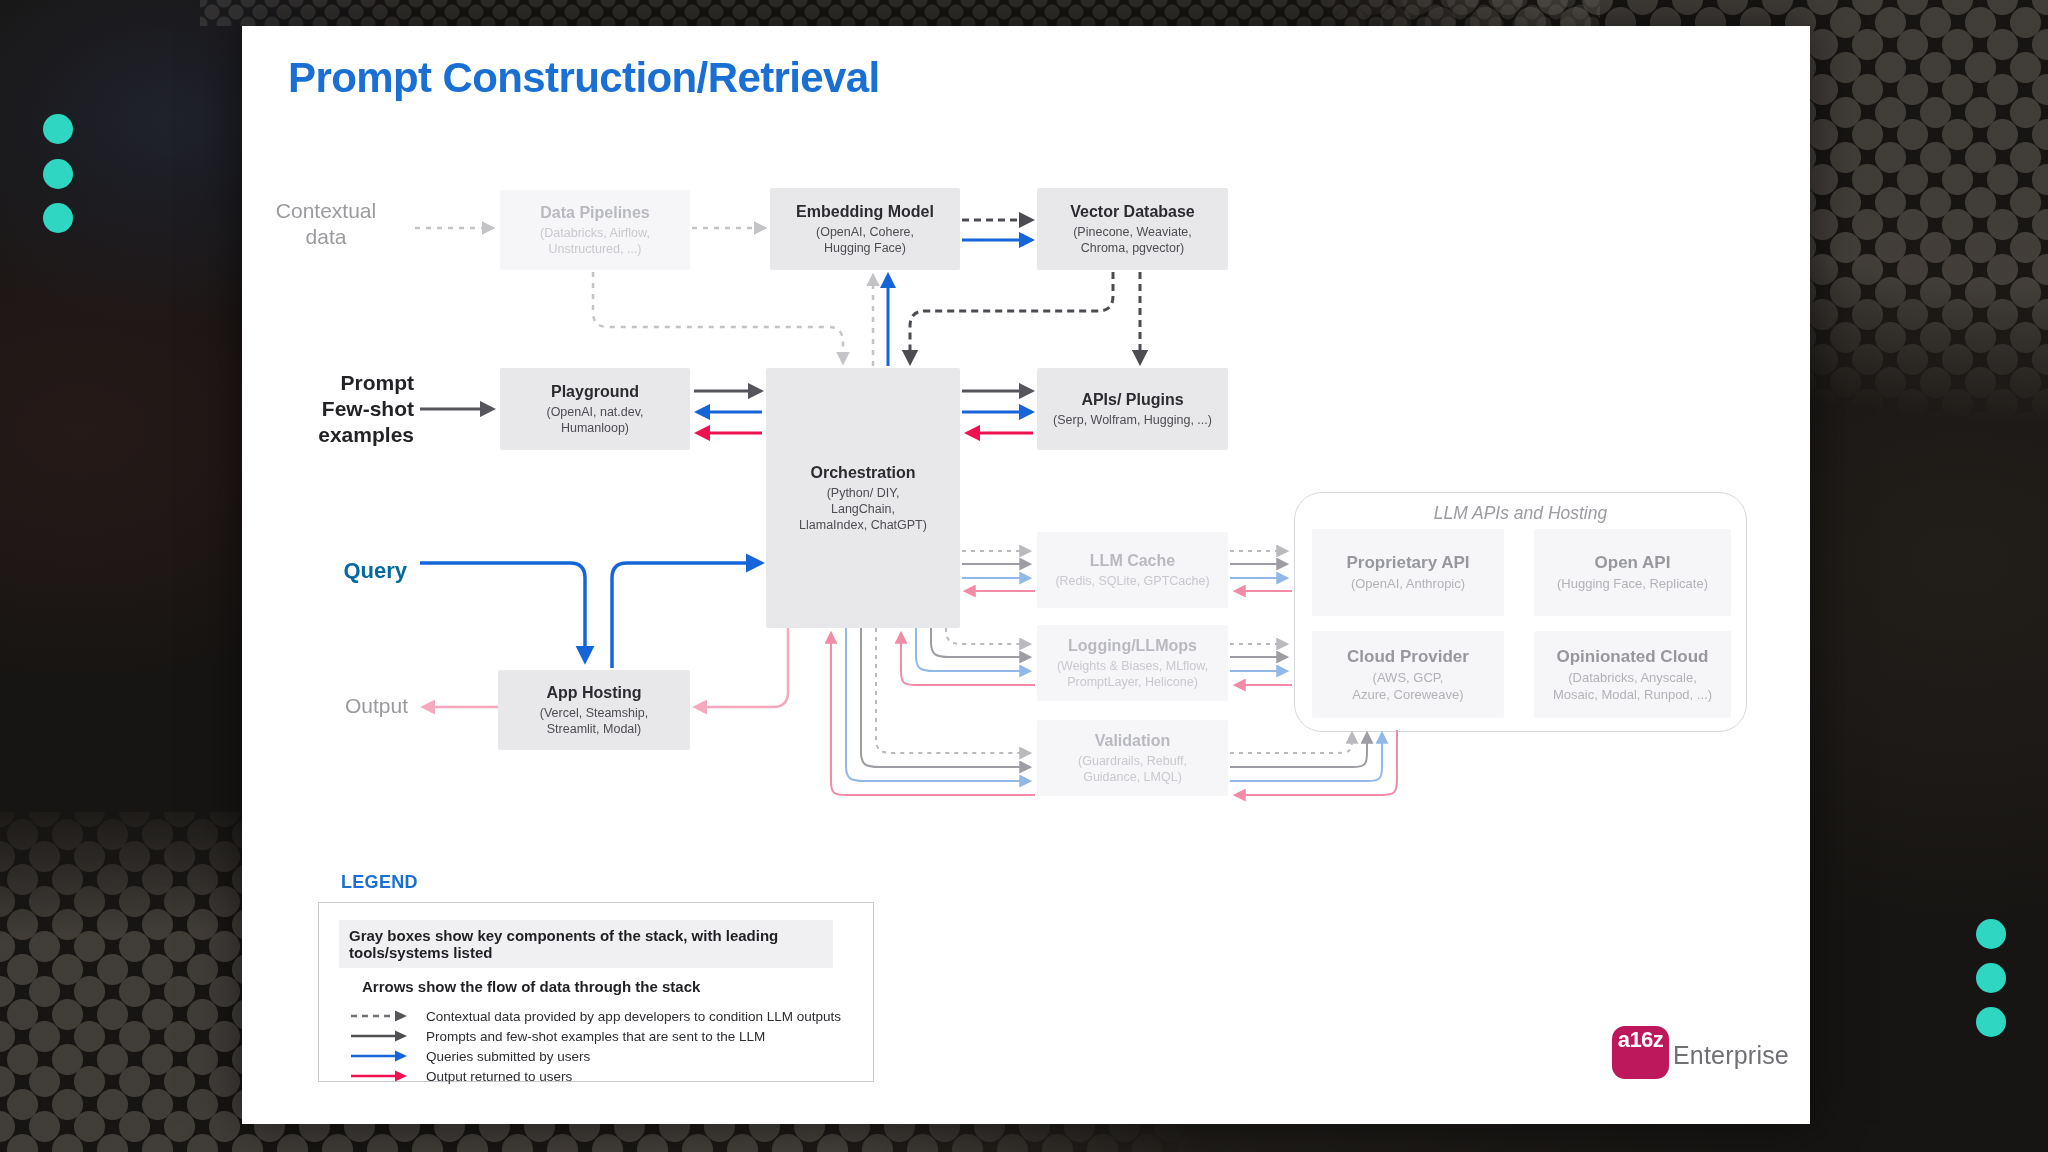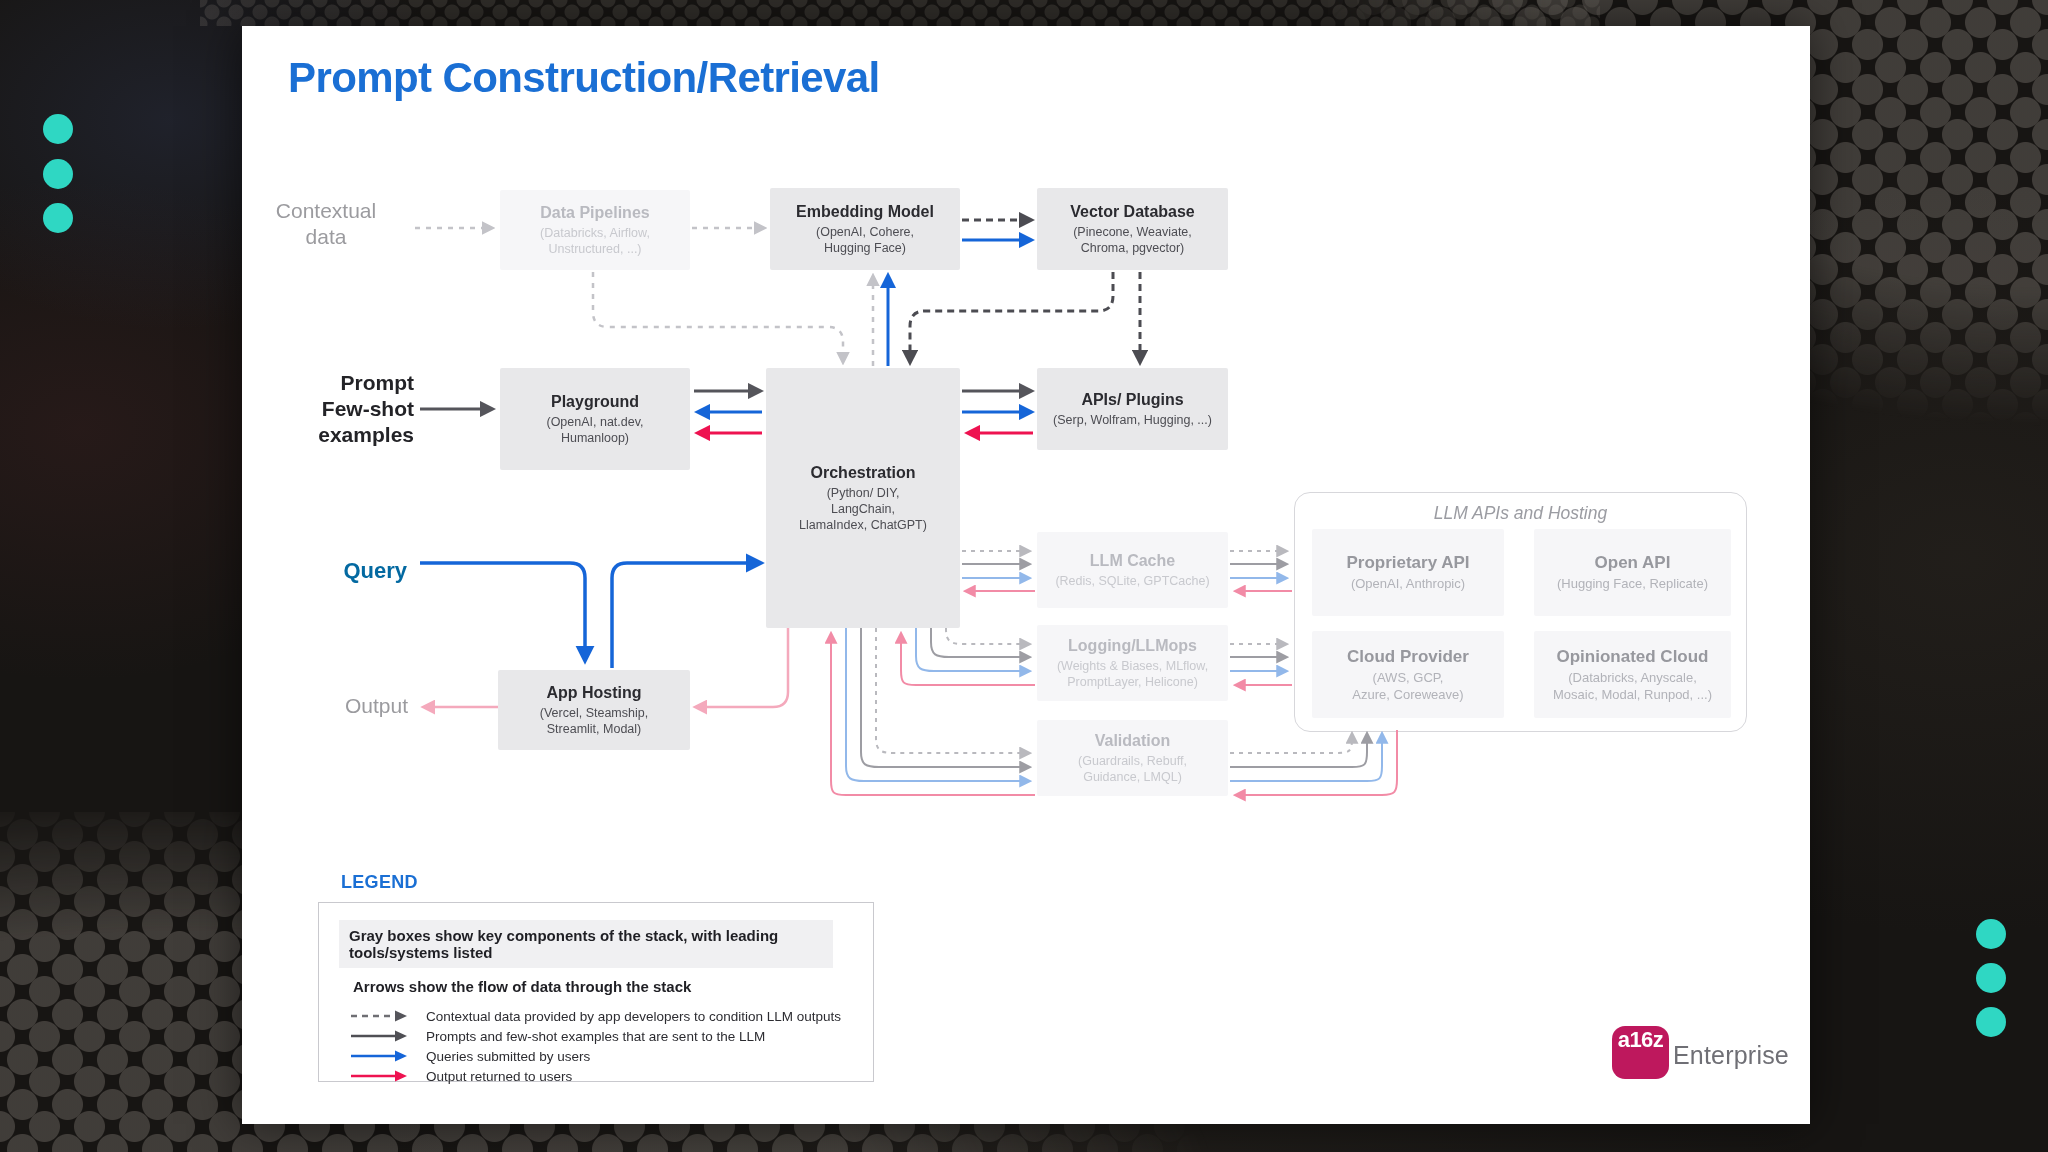--- a/index.html
+++ b/index.html
@@ -45,31 +45,31 @@
     justify-content:center;text-align:center;gap:3px;border-radius:2px;}
   .node-title{font-size:16px;font-weight:700;color:#2b2b30;line-height:19px;}
   .node-sub{font-size:12.5px;color:#4d4d53;line-height:16px;white-space:pre-line;}
   .node.faded{background:#f6f6f8;}
   .node.faded .node-title{color:#b9bac0;}
   .node.faded .node-sub{color:#c8c9ce;}
   .node.softtext .node-title{color:#97989e;font-size:17px;font-weight:600;}
   .node.softtext .node-sub{color:#b2b3b9;font-size:13px;line-height:17px;}
 
   .hosting-group{left:1052px;top:466px;width:451px;height:238px;background:#fff;
-    border:1.5px solid #d7d7db;border-radius:16px;}
+    border:1.5px solid #d7d7db;border-radius:28px;}
   .hosting-title{position:absolute;left:0;top:10px;width:100%;text-align:center;
     font-style:italic;font-size:17.5px;color:#9b9ca2;}
   .hosted{background:#f5f5f7;}
 
   .legend-heading{left:99px;top:846px;font-size:18px;font-weight:700;color:#1a6fd4;letter-spacing:.3px;}
   .legend-box{left:76px;top:876px;width:556px;height:180px;background:#fff;border:1px solid #c9c9ce;
     box-sizing:border-box;padding:17px 24px 0 30px;}
   .legend-note1{background:#f0f0f2;font-weight:700;font-size:15px;color:#1f1f24;
     padding:7px 10px;margin:0 16px 10px -10px;}
-  .legend-note2{font-weight:700;font-size:15px;color:#1f1f24;margin:0 0 11px 4px;}
+  .legend-note2{font-weight:700;font-size:15px;color:#1f1f24;margin:0 0 11px 13px;}
   .legend-item{display:flex;align-items:center;gap:13px;height:20px;font-size:13.5px;color:#2c2c31;}
   .legend-item svg{flex:0 0 auto;}
 
   .logo{left:1370px;top:1000px;display:flex;align-items:flex-end;gap:4px;}
   .logo-mark{width:57px;height:53px;background:#be185d;border-radius:13px;color:#fff;
     font-weight:700;font-size:22px;display:flex;align-items:flex-end;justify-content:center;
     padding-bottom:26px;box-sizing:border-box;letter-spacing:-0.5px;}
   .logo-text{font-size:25px;color:#6f6f75;padding-bottom:9px;letter-spacing:.2px;}
 
   svg.arrows{position:absolute;left:0;top:0;width:1568px;height:1098px;pointer-events:none;}
@@ -120,21 +120,21 @@
     <div class="node" style="left:528px;top:162px;width:190px;height:82px">
       <div class="node-title">Embedding Model</div>
       <div class="node-sub">(OpenAI, Cohere,
 Hugging Face)</div>
     </div>
     <div class="node" style="left:795px;top:162px;width:191px;height:82px">
       <div class="node-title">Vector Database</div>
       <div class="node-sub">(Pinecone, Weaviate,
 Chroma, pgvector)</div>
     </div>
-    <div class="node" style="left:258px;top:342px;width:190px;height:102px">
+    <div class="node" style="left:258px;top:342px;width:190px;height:82px">
       <div class="node-title">Playground</div>
       <div class="node-sub">(OpenAI, nat.dev,
 Humanloop)</div>
     </div>
     <div class="node" style="left:524px;top:342px;width:194px;height:260px">
       <div class="node-title">Orchestration</div>
       <div class="node-sub">(Python/ DIY,
 LangChain,
 LlamaIndex, ChatGPT)</div>
     </div>

